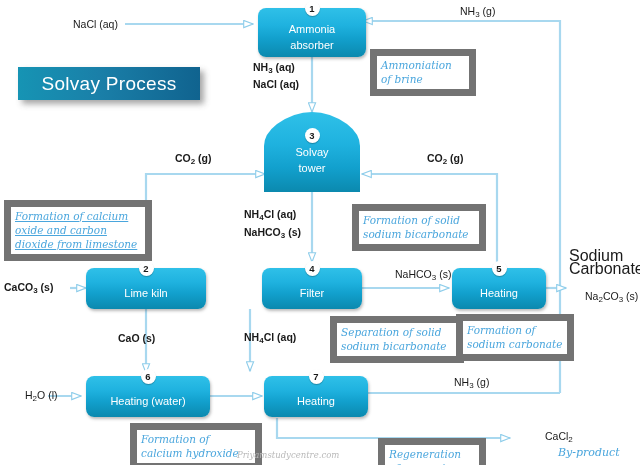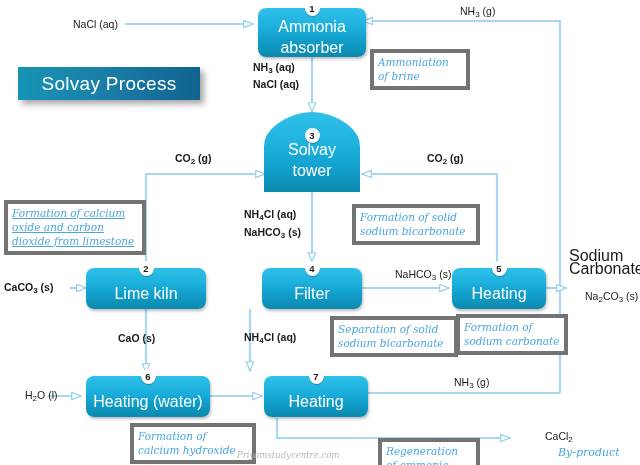--- a/index.html
+++ b/index.html
@@ -46,22 +46,22 @@
     border-radius: 8px;
     background: linear-gradient(to bottom, #2fc0e8 0%, #1fb2df 35%, #12a0cd 62%, #0b89ae 100%);
     box-shadow: 1px 2px 3px rgba(60,60,60,0.35);
     display: flex;
     align-items: center;
     justify-content: center;
     text-align: center;
   }
   .node .node-label {
     color: #ffffff;
-    font-size: 16px;
-    line-height: 21px;
+    font-size: 11px;
+    line-height: 16px;
     padding-top: 9px;
   }
   .node.tower {
     background: none;
     box-shadow: none;
     border-radius: 0;
   }
   .tower-shape {
     position: absolute;
     left: 0; top: 0;
@@ -100,21 +100,21 @@
     line-height: 13px;
     white-space: nowrap;
     font-weight: bold;
   }
   .stream.plain { font-weight: normal; padding-left: 17px; }
   .stream sub { font-size: 8px; vertical-align: baseline; position: relative; top: 2px; }
 
   
   .note {
     position: absolute;
-    border: 4px solid #737373;
+    border: 7px solid #737373;
     background: #ffffff;
     color: #4aa6dd;
     font-size: 10.5px;
     line-height: 14px;
     font-style: italic;
     padding: 2px 4px 3px 4px;
     font-family: "DejaVu Serif", serif;
     white-space: nowrap;
   }
 

